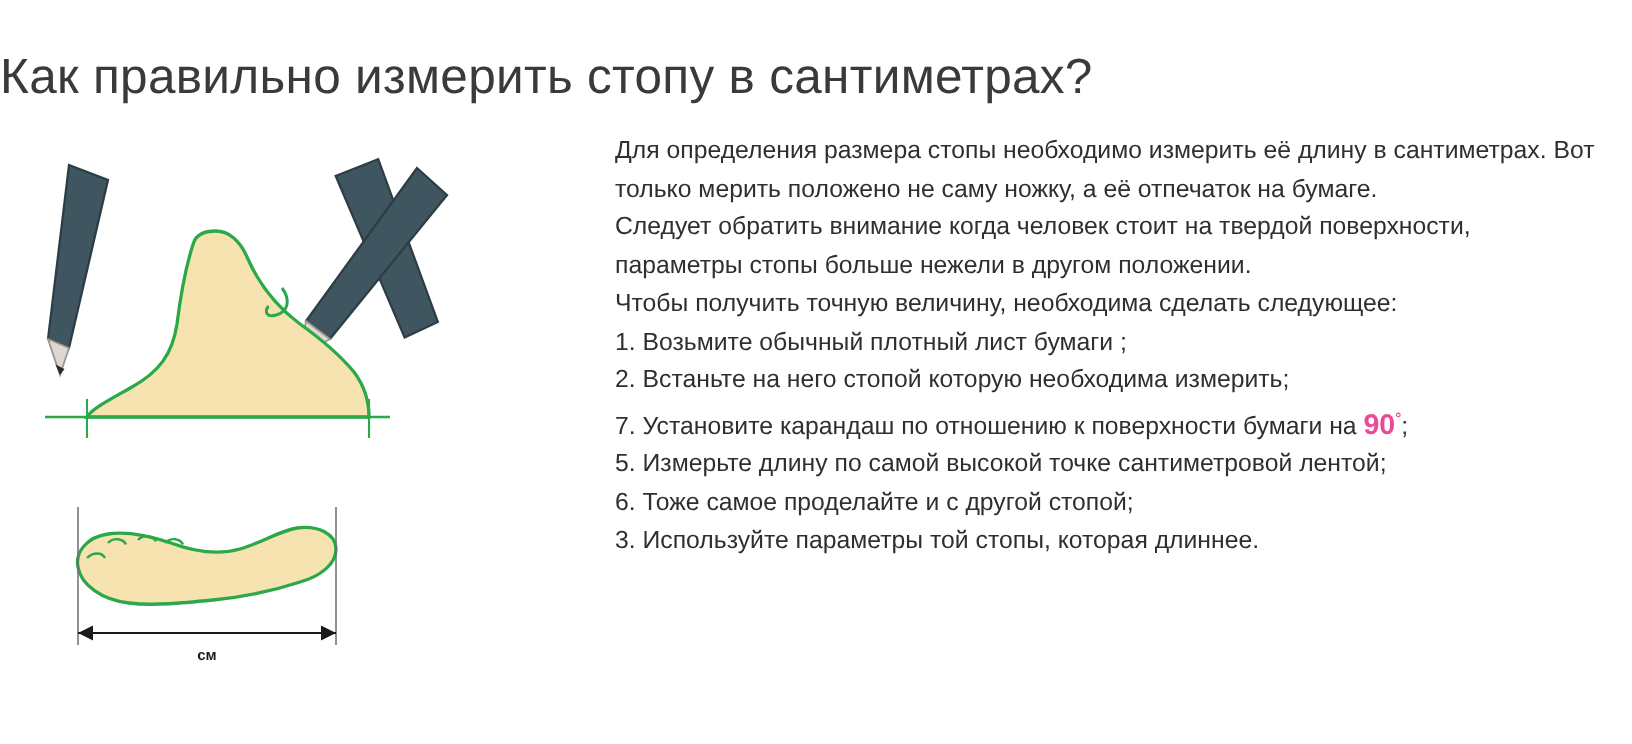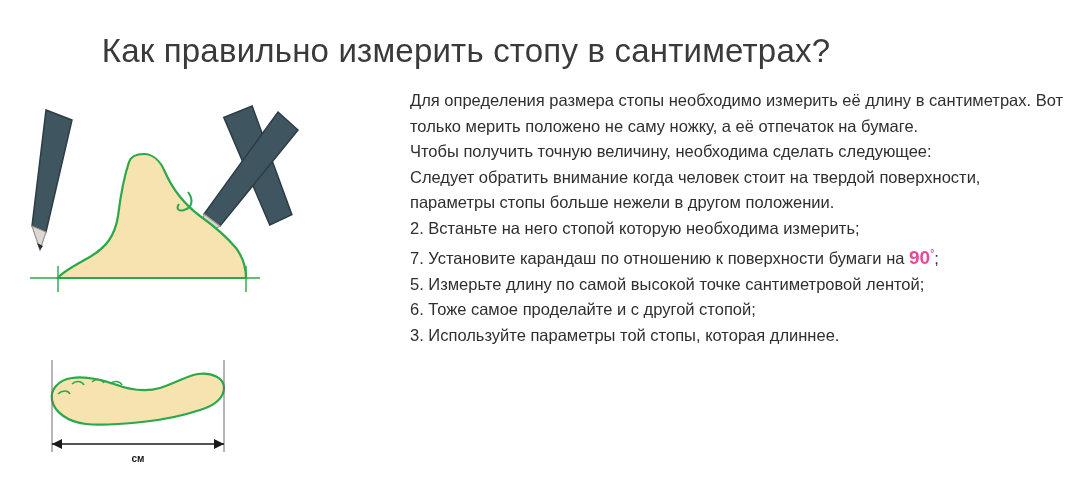--- a/index.html
+++ b/index.html
@@ -18,21 +18,20 @@
   .page {
     position: relative;
     width: 1088px;
     height: 496px;
   }
   .title {
     position: absolute;
     top: 32px;
     left: 0;
     width: 932px;
-    text-align: center;
     font-size: 33px;
     font-weight: 400;
     color: #3a3a3a;
     letter-spacing: 0.2px;
     white-space: nowrap;
   }
   .figure-col {
     position: absolute;
     left: 10px;
     top: 96px;
@@ -42,21 +41,21 @@
   .figure-top {
     position: absolute;
     left: 0;
     top: 0;
     width: 380px;
     height: 215px;
   }
   .figure-bottom {
     position: absolute;
     left: 0;
-    top: 238px;
+    top: 216px;
     width: 380px;
     height: 150px;
   }
   .text-col {
     position: absolute;
     left: 410px;
     top: 88px;
     width: 660px;
   }
   .para {
@@ -138,23 +137,24 @@
         <path d="M42,110 L52,105 L52,115 Z" fill="#1a1a1a"></path>
         <path d="M214,110 L204,105 L204,115 Z" fill="#1a1a1a"></path>
         <text x="128" y="128" text-anchor="middle" font-family="Liberation Sans, sans-serif" font-size="10" font-weight="bold" fill="#1a1a1a">см</text>
       </svg>
     </div>
 
   </div>
 
   <div class="text-col">
     <p class="para">Для определения размера стопы необходимо измерить её длину в сантиметрах. Вот только мерить положено не саму ножку, а её отпечаток на бумаге.</p>
+    <p class="para">Следует обратить внимание когда человек стоит на твердой поверхности, параметры стопы больше нежели в другом положении.</p>
     <p class="para">Чтобы получить точную величину, необходима сделать следующее:</p>
-    <p class="para">Следует обратить внимание когда человек стоит на твердой поверхности, параметры стопы больше нежели в другом положении.</p>
     <ul class="list">
+      <li>1. Возьмите обычный плотный лист бумаги ;</li>
       <li>2. Встаньте на него стопой которую необходима измерить;</li>
       <li><span>7. Установите карандаш по отношению к поверхности бумаги на </span><span class="deg"><span>90</span><sup>°</sup></span><span>;</span></li>
       <li>5. Измерьте длину по самой высокой точке сантиметровой лентой;</li>
       <li>6. Тоже самое проделайте и с другой стопой;</li>
       <li>3. Используйте параметры той стопы, которая длиннее.</li>
     </ul>
   </div>
 
 </div>
 

